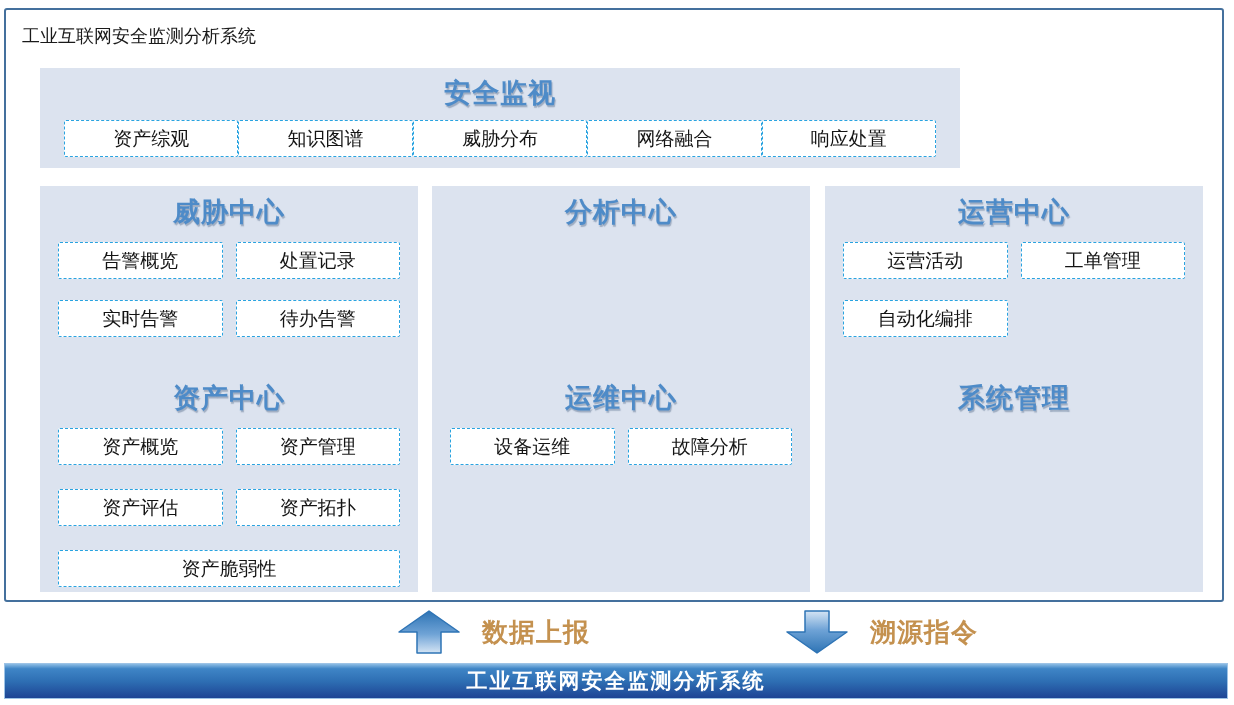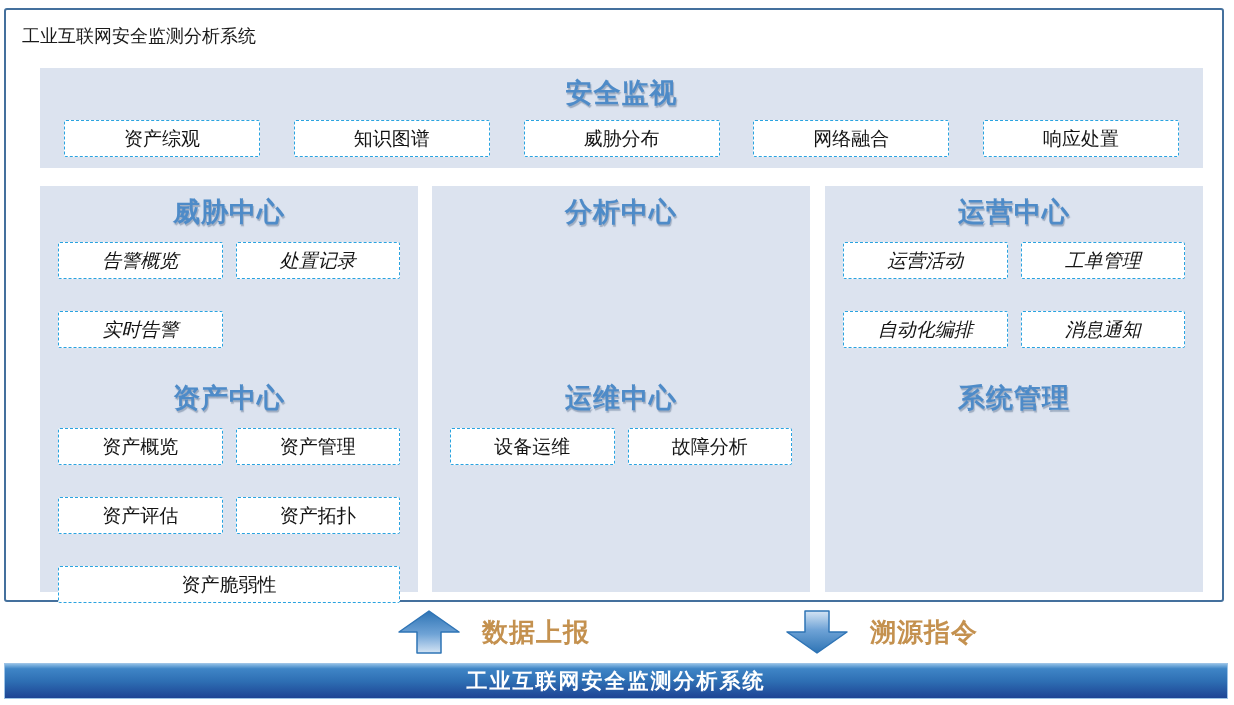--- a/index.html
+++ b/index.html
@@ -13,32 +13,32 @@
 
   .panel { position:absolute; background:#DCE3EF; }
   .panel-title { text-align:center; font-size:27px; font-weight:bold; color:#4E8BC8;
     text-shadow:1px 2px 1px rgba(96,118,148,0.5); letter-spacing:1px; }
 
   .chip { background:#ffffff; border:1px dashed #29A3E0; border-radius:2px;
     display:flex; align-items:center; justify-content:center;
     font-size:19px; color:#141414; height:37px; }
 
   
-  .top-band { left:40px; top:68px; width:1163px; height:100px; padding:7px 24px 0 24px; }
+  .top-band { left:40px; top:68px; width:920px; height:100px; padding:7px 24px 0 24px; }
   .top-band .chip-row { display:flex; justify-content:space-between; margin-top:9px;text-align:center; }
   .top-band .chip { width:196px; }
 
   
   .mid-panel  { width:378px; height:196px; top:186px; padding:8px 18px 0 18px; }
   .bot-panel  { width:378px; height:220px; top:372px; padding:8px 18px 0 18px; }
   .col-1 { left:40px; } .col-2 { left:432px; } .col-3 { left:825px; }
 
   .grid { display:grid; grid-template-columns:1fr 1fr; column-gap:13px; margin-top:12px; }
-  .mid-panel .grid { row-gap:32px;font-style:italic; }
-  .bot-panel .grid { row-gap:32px; }
+  .mid-panel .grid { row-gap:21px; }
+  .bot-panel .grid { row-gap:24px; }
   .chip.wide { grid-column:1 / span 2; }
 
   
   .flow { position:absolute; top:606px; height:52px; display:flex; align-items:center; gap:22px; }
   .flow-up   { left:398px;justify-content:center; }
   .flow-down { left:786px; }
   .flow-label { font-size:26px; font-weight:bold; color:#C4914F; letter-spacing:1px; }
   .arrow-svg { display:block; }
 
   
@@ -64,34 +64,34 @@
     <div class="chip">响应处置</div>
   </div>
 </section>
 
 <section class="panel mid-panel col-1">
   <h3 class="panel-title">威胁中心</h3>
   <div class="grid">
     <div class="chip">告警概览</div>
     <div class="chip">处置记录</div>
     <div class="chip">实时告警</div>
+    <div class="chip">待办告警</div>
   </div>
 </section>
 
 <section class="panel mid-panel col-2">
   <h3 class="panel-title">分析中心</h3>
 </section>
 
 <section class="panel mid-panel col-3">
   <h3 class="panel-title">运营中心</h3>
   <div class="grid">
     <div class="chip">运营活动</div>
     <div class="chip">工单管理</div>
     <div class="chip">自动化编排</div>
-    <div class="chip">消息通知</div>
   </div>
 </section>
 
 <section class="panel bot-panel col-1">
   <h3 class="panel-title">资产中心</h3>
   <div class="grid">
     <div class="chip">资产概览</div>
     <div class="chip">资产管理</div>
     <div class="chip">资产评估</div>
     <div class="chip">资产拓扑</div>

